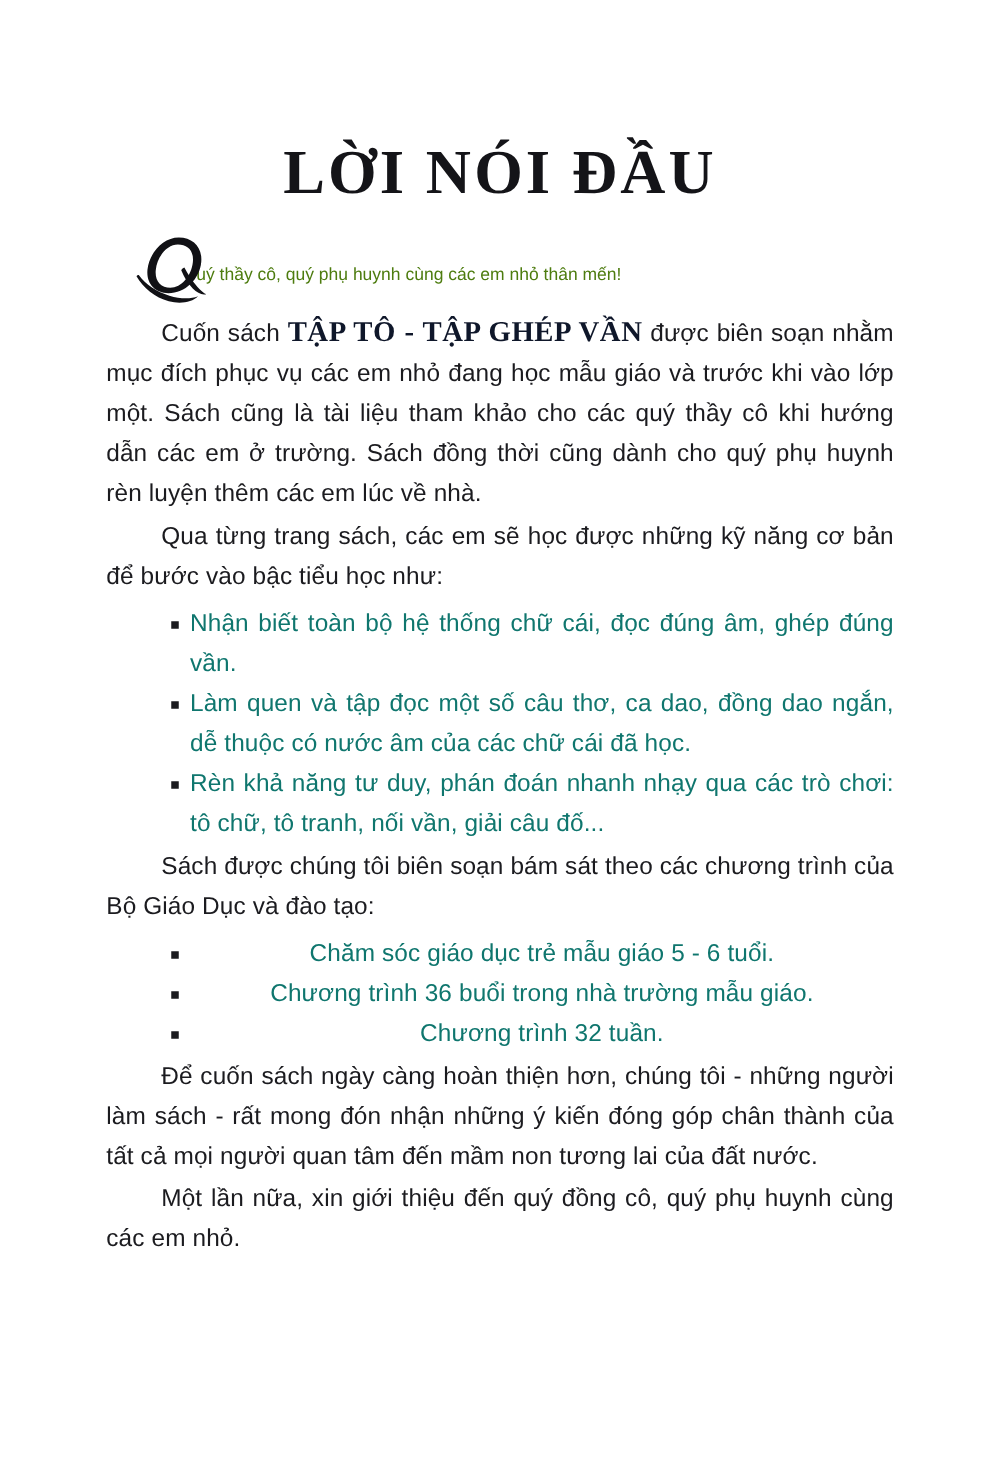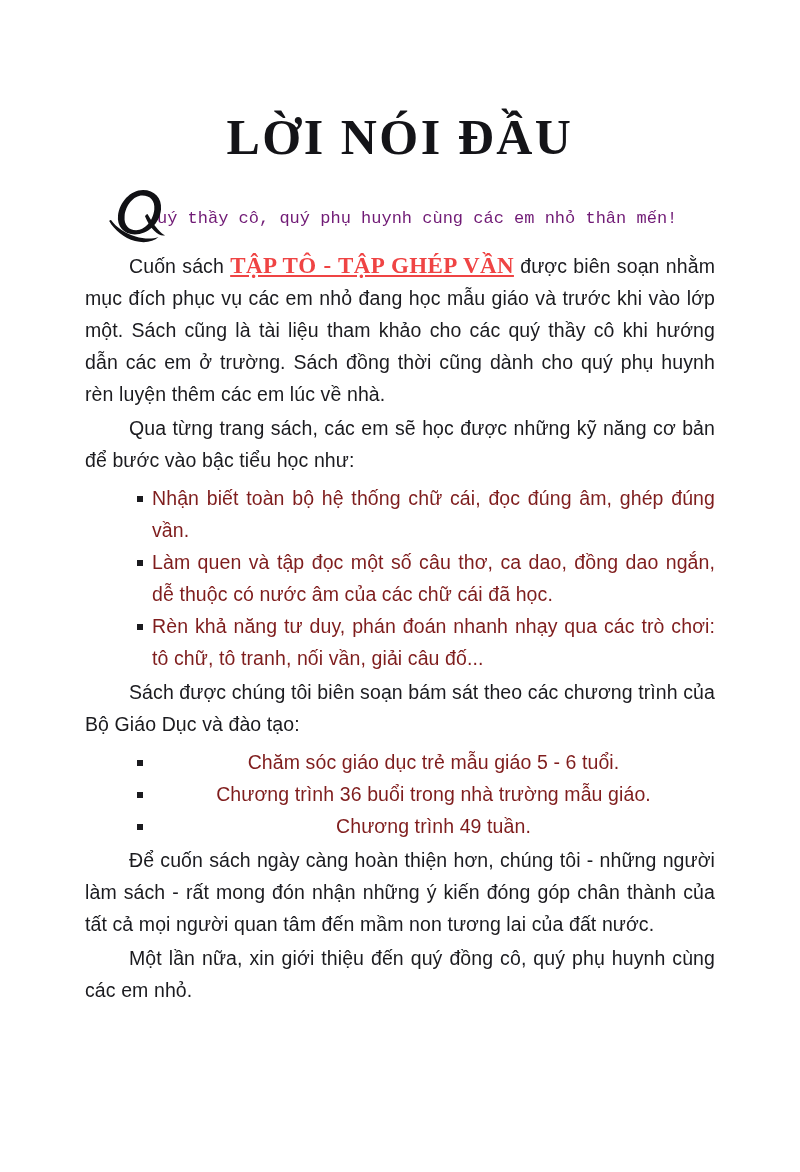--- a/index.html
+++ b/index.html
@@ -75,50 +75,49 @@
     position: absolute;
     left: 18px;
     top: -16px;
     width: 66px;
     height: 58px;
     pointer-events: none;
   }
   .greeting-text {
     display: block;
     padding-left: 72px;
-    font-family: Liberation Mono, monospace;
-    font-size: 17px;
+    font-family: Liberation Sans, sans-serif;
+    font-size: 14px;
     line-height: 34px;
-    color: #701a75;
+    color: #4d7c0f;
     white-space: nowrap;
   }
 
   
   .book-title {
     font-family: "Liberation Serif", "DejaVu Serif", serif;
     font-weight: bold;
     font-size: 23px;
     letter-spacing: 0.4px;
-    color: #ef4444;
-    text-decoration: underline;
+    color: #0f172a;
   }
 
   
   .bullets {
     margin: 0;
     padding: 0;
     list-style: none;
   }
   .bullet-item {
     position: relative;
     padding-left: 67px;
     font-family: "Liberation Sans", sans-serif;
     font-size: 19.5px;
     line-height: 32px;
-    color: #7f1d1d;
+    color: #0f766e;
     text-align: justify;
     letter-spacing: 0.1px;
   }
   .bullet-item.nowrap-item {
     text-align: center;
     white-space: nowrap;
   }
   .bullet-marker {
     position: absolute;
     left: 52px;
@@ -184,21 +183,21 @@
       <li class="bullet-item nowrap-item">
         <span class="bullet-marker"></span>
         <span>Chăm sóc giáo dục trẻ mẫu giáo 5 - 6 tuổi.</span>
       </li>
       <li class="bullet-item nowrap-item">
         <span class="bullet-marker"></span>
         <span>Chương trình 36 buổi trong nhà trường mẫu giáo.</span>
       </li>
       <li class="bullet-item nowrap-item">
         <span class="bullet-marker"></span>
-        <span>Chương trình 49 tuần.</span>
+        <span>Chương trình 32 tuần.</span>
       </li>
     </ul>
 
     <div class="gap-sm"></div>
 
     <p class="para indent">Để cuốn sách ngày càng hoàn thiện hơn, chúng tôi - những người làm sách - rất mong đón nhận những ý kiến đóng góp chân thành của tất cả mọi người quan tâm đến mầm non tương lai của đất nước.</p>
 
     <div class="gap-sm"></div>
 
     <p class="para indent">Một lần nữa, xin giới thiệu đến quý đồng cô, quý phụ huynh cùng các em nhỏ.</p>

